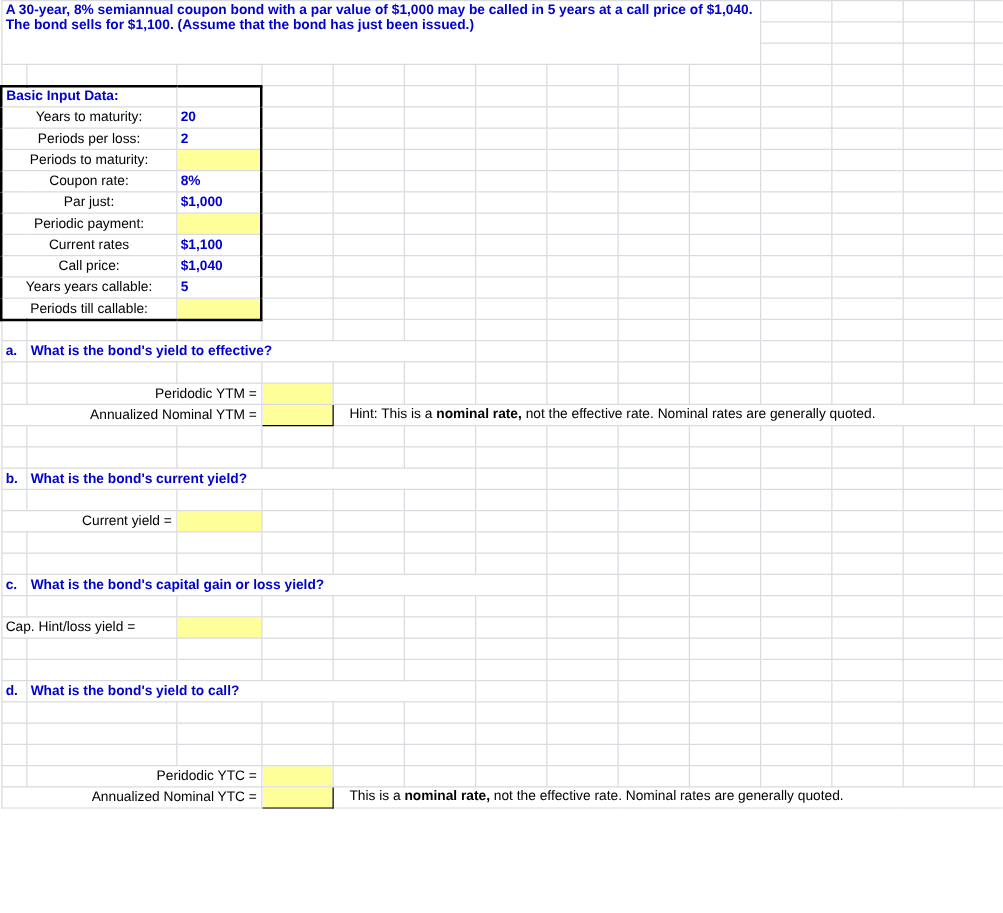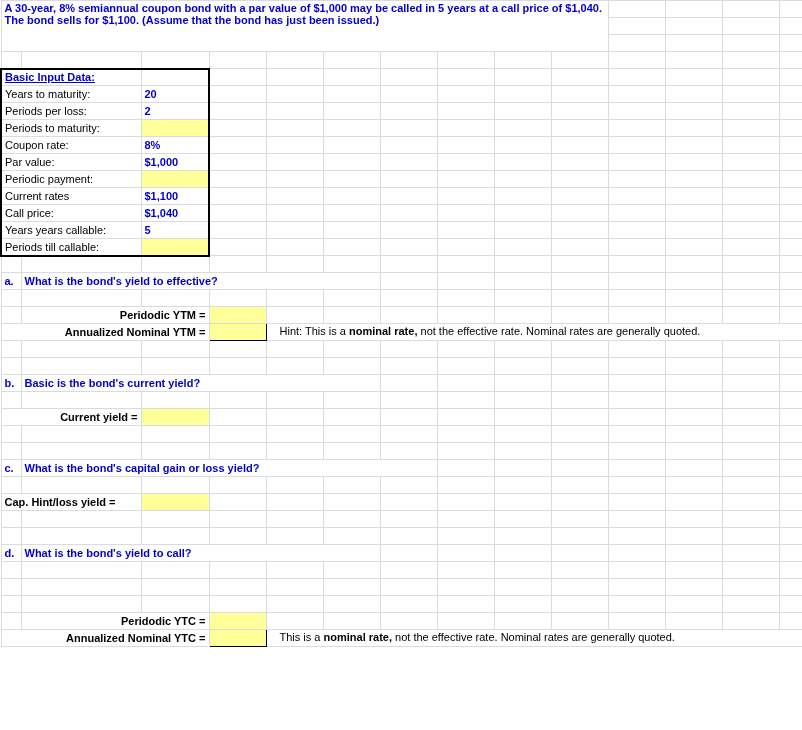--- a/index.html
+++ b/index.html
@@ -23,27 +23,27 @@
       overflow: hidden;
       white-space: nowrap;
       vertical-align: middle;
     }
     .colA { width: 20px; }
     .colB { width: 120px; }
     .colC { width: 68px; }
     .colStd { width: 57px; }
     .prob-header { color: #0000cc; font-weight: bold; }
     .section-header { color: #0000cc; font-weight: bold; }
-    .bold { font-weight: bold; }
+    .bold { font-weight: normal; }
     .tr { text-align: right; }
     .blue-val { color: #0000cc; text-align: left; font-weight: bold; }
     .yellow { background: #ffff99; }
-    .label-black { color: #000; }
+    .label-black { color: #000; text-align: center; }
     
-    .bt { border-top: 2px solid #000 !important; text-decoration: underline; }
+    .bt { border-top: 2px solid #000 !important; }
     .bb { border-bottom: 2px solid #000 !important; }
     .bl { border-left: 2px solid #000 !important; }
     .br { border-right: 2px solid #000 !important; }
     .bl-med { border-left: 1.5px solid #000 !important; }
     .br-med { border-right: 1.5px solid #000 !important; }
     .bt-med { border-top: 1.5px solid #000 !important; }
     .bb-med { border-bottom: 1.5px solid #000 !important; }
     .hint { font-size: 11px; }
     .overflow-visible { overflow: visible !important; position: relative; }
     .overflow-visible span.ov { position: absolute; left: 13px; top: 1px; white-space: nowrap; }
@@ -175,21 +175,21 @@
         <td></td>
         <td></td>
         <td></td>
         <td></td>
         <td></td>
         <td></td>
         <td></td>
         <td></td>
   </tr>
   <tr>
-    <td class="bl label-black overflow-visible" colspan="2">Par value:</td>
+    <td class="bl label-black overflow-visible" colspan="2">Par just:</td>
     <td class="br blue-val">$1,000</td>
     <td></td>
         <td></td>
         <td></td>
         <td></td>
         <td></td>
         <td></td>
         <td></td>
         <td></td>
         <td></td>
@@ -368,21 +368,21 @@
         <td></td>
         <td></td>
         <td></td>
         <td></td>
         <td></td>
         <td></td>
       </tr>
 
   <tr>
     <td class="section-header">b.</td>
-    <td class="section-header overflow-visible" colspan="5">Basic is the bond's current yield?</td>
+    <td class="section-header overflow-visible" colspan="5">What is the bond's current yield?</td>
     <td></td>
         <td></td>
         <td></td>
         <td></td>
         <td></td>
         <td></td>
         <td></td>
         <td></td>
   </tr>
   <tr>

